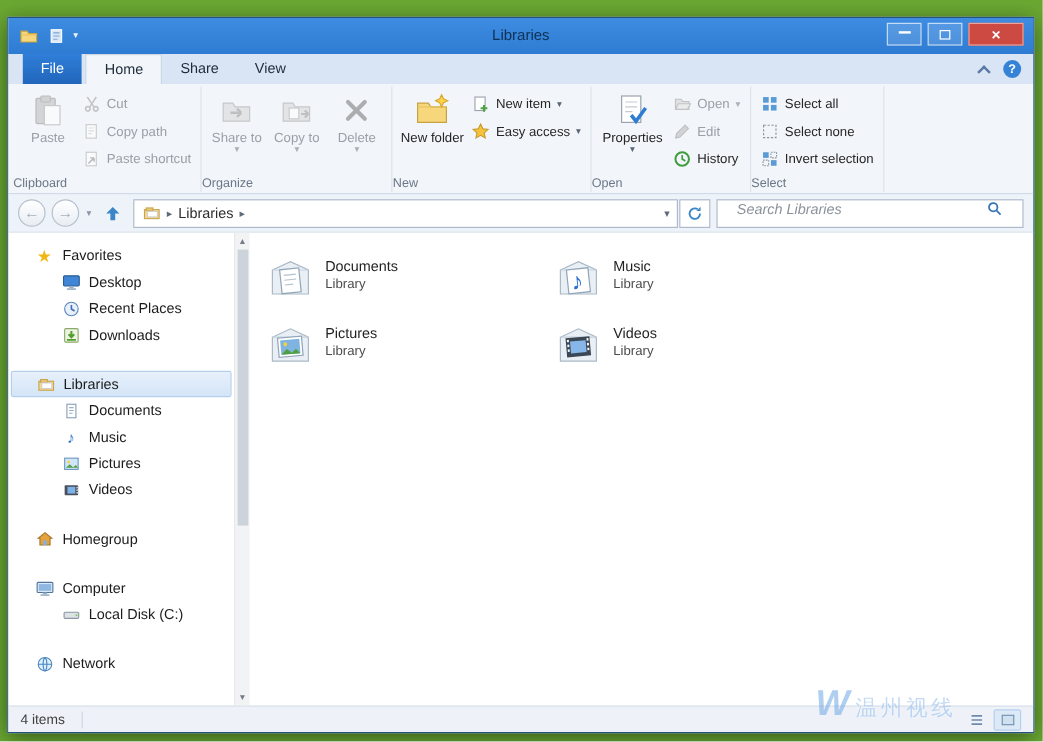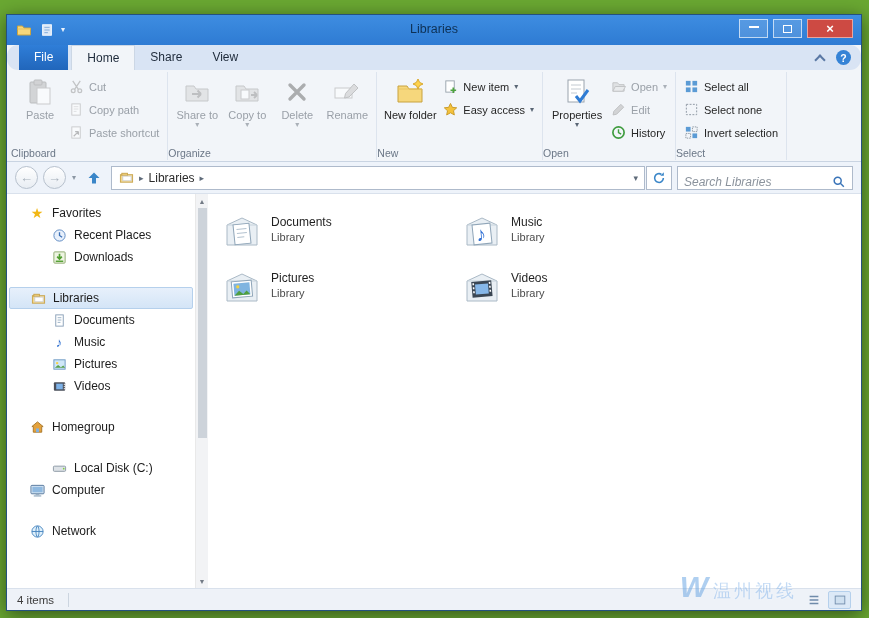--- a/index.html
+++ b/index.html
@@ -19,21 +19,21 @@
   .qat .dd{color:#eaf2fb;font-size:8px;}
   .title{position:absolute;left:0;right:0;top:7px;text-align:center;font-size:12.5px;color:#0e3155;}
   .caption{position:absolute;right:8px;top:4px;display:flex;gap:5px;}
   .cbtn{width:29px;height:19px;border:1px solid rgba(255,255,255,.65);background:rgba(255,255,255,.14);
     display:flex;align-items:center;justify-content:center;color:#fff;}
   .cbtn.close{width:46px;background:#cd4a43;border-color:#e8a49e;font-size:13px;font-weight:bold;line-height:1;}
   .glyph-min{width:10px;height:3px;border-bottom:2px solid #fff;margin-top:-4px;}
   .glyph-max{width:9px;height:8px;border:1.5px solid #fff;}
 
   
-  .tabs{position:absolute;top:30px;left:0;right:0;height:25px;background:#d9e4f4;display:flex;align-items:flex-end;padding-left:12px;border-radius:11px;}
+  .tabs{position:absolute;top:30px;left:0;right:0;height:25px;background:#d9e4f4;display:flex;align-items:flex-end;padding-left:12px;}
   .tab{height:25px;line-height:25px;padding:0 15px;font-size:12px;color:#1e2a3a;}
   .tab.file{background:linear-gradient(#2f7ed8,#2166bb);color:#fff;margin-right:3px;}
   .tab.active{background:#f2f5f9;border:1px solid #ccd7e5;border-bottom:none;}
   .tabs-right{margin-left:auto;display:flex;align-items:center;gap:12px;padding:0 10px;height:100%;}
   .chev-up{width:8px;height:8px;border-left:2px solid #5a78a4;border-top:2px solid #5a78a4;transform:rotate(45deg);margin-top:4px;}
   .helpbtn{width:15px;height:15px;border-radius:50%;background:#3583d6;color:#fff;font-size:10.5px;font-weight:bold;
     display:flex;align-items:center;justify-content:center;}
 
   
   .ribbon{position:absolute;top:55px;left:0;right:0;height:92px;background:#f2f5f9;border-bottom:1px solid #c9d4e2;
@@ -56,21 +56,21 @@
   .addrbar{position:absolute;top:147px;left:0;right:0;height:32px;background:#eef3fa;border-bottom:1px solid #d9e1ec;
     display:flex;align-items:center;padding:0 8px;gap:5px;}
   .navcircle{width:23px;height:23px;border-radius:50%;border:1px solid #b7c1cd;background:linear-gradient(#ffffff,#e8edf3);
     display:flex;align-items:center;justify-content:center;color:#a7b0ba;font-size:13px;line-height:1;}
   .hist-dd{color:#8c97a4;font-size:8px;margin:0 1px;}
   .upbtn{width:24px;height:23px;display:flex;align-items:center;justify-content:center;}
   .crumb{flex:1;height:24px;background:#fff;border:1px solid #aebacb;display:flex;align-items:center;padding:0 6px;gap:5px;font-size:12px;color:#2c2c2c;}
   .crumb .arrow{color:#5f6b7a;font-size:9px;}
   .crumb .spacer{flex:1;}
   .refreshbtn{width:26px;height:24px;background:#fff;border:1px solid #aebacb;margin-left:-4px;display:flex;align-items:center;justify-content:center;}
-  .search{width:176px;height:24px;background:#fff;border:1px solid #aebacb;display:flex;align-items:flex-end;padding:0 6px;gap:4px;}
+  .search{width:256px;height:24px;background:#fff;border:1px solid #aebacb;display:flex;align-items:flex-start;padding:0 16px;gap:4px;}
   .search input{border:none;outline:none;flex:1;min-width:0;font-size:12px;font-style:italic;color:#333;background:transparent;}
   .search input::placeholder{color:#8a929c;font-style:italic;}
 
   
   .main{position:absolute;top:179px;left:0;right:0;bottom:22px;background:#fff;display:flex;}
   .sidebar{width:188px;padding-top:8px;overflow:hidden;}
   .side-row{display:flex;align-items:center;height:22px;padding-left:22px;gap:7px;font-size:12px;color:#1c1c1c;white-space:nowrap;}
   .side-row.child{padding-left:44px;}
   .side-row.selected{background:linear-gradient(#e7f0fb,#d4e5f7);border:1px solid #b5d0ec;border-radius:2px;margin:0 2px;padding-left:20px;}
   .sgap{height:19px;}
@@ -206,27 +206,20 @@
             <span class="lbl">Copy to</span>
             <span class="dd">▾</span>
           </div>
           <div class="rbtn-lg disabled">
             <span class="ico"><svg viewBox="0 0 30 30">
                   <path d="M8 8L22 22M22 8L8 22" stroke="#c05048" stroke-width="3.4" stroke-linecap="round"></path>
                 </svg></span>
             <span class="lbl">Delete</span>
             <span class="dd">▾</span>
           </div>
-          <div class="rbtn-lg disabled">
-            <span class="ico"><svg viewBox="0 0 30 30">
-                  <rect x="3" y="11" width="17" height="10" fill="#fff" stroke="#9aa4ae"></rect>
-                  <path d="M22 7l4 4-9 9-4.5 1 1-4.5z" fill="#e8c55a" stroke="#a8913e"></path>
-                </svg></span>
-            <span class="lbl">Rename</span>
-          </div>
         </div>
         <div class="rg-label">Organize</div>
       </div>
 
       <div class="rgroup">
         <div class="rg-items">
           <div class="rbtn-lg" style="width:56px">
             <span class="ico"><svg viewBox="0 0 30 30">
                   <path d="M3 9h9l2 3h13v13H3z" fill="#f6d77c" stroke="#c8a23e"></path>
                   <path d="M3 12h24" stroke="#e9c45f"></path>
@@ -370,20 +363,30 @@
 
     <div class="main">
       <div class="sidebar">
         <div class="side-row">
           <span class="sico star">★</span>
           <span>Favorites</span>
         </div>
         <div class="side-row child">
           <span class="sico">
               <svg width="15" height="15" viewBox="0 0 16 16">
+                <rect x="1" y="2" width="14" height="9" rx="1" fill="#3f87d6" stroke="#2a5c94"></rect>
+                <rect x="6" y="11" width="4" height="2" fill="#9ab0c4"></rect>
+                <rect x="4" y="13" width="8" height="1.5" fill="#9ab0c4"></rect>
+              </svg>
+            </span>
+          <span>Desktop</span>
+        </div>
+        <div class="side-row child">
+          <span class="sico">
+              <svg width="15" height="15" viewBox="0 0 16 16">
                 <circle cx="8" cy="8" r="6" fill="#e8f0fb" stroke="#5b87c0"></circle>
                 <path d="M8 4.5V8l2.8 1.8" stroke="#3a6fb5" stroke-width="1.4" fill="none"></path>
               </svg>
             </span>
           <span>Recent Places</span>
         </div>
         <div class="side-row child">
           <span class="sico">
               <svg width="15" height="15" viewBox="0 0 16 16">
                 <rect x="2" y="2" width="12" height="12" rx="1" fill="#eef4e2" stroke="#8aa86a"></rect>
@@ -443,39 +446,39 @@
         <div class="side-row">
           <span class="sico">
               <svg width="15" height="15" viewBox="0 0 16 16">
                 <path d="M8 2L14 7h-1.5v6h-9V7H2z" fill="#e4a23c" stroke="#a8762a"></path>
                 <rect x="6.5" y="9" width="3" height="4" fill="#7db2e8"></rect>
               </svg>
             </span>
           <span>Homegroup</span>
         </div>
         <div class="sgap"></div>
-        <div class="side-row child">
-          <span class="sico">
-              <svg width="15" height="15" viewBox="0 0 16 16">
-                <rect x="1.5" y="5.5" width="13" height="5.5" rx="1" fill="#dde2e7" stroke="#8b97a3"></rect>
-                <circle cx="12.5" cy="8.2" r=".9" fill="#7fd13b"></circle>
-              </svg>
-            </span>
-          <span>Local Disk (C:)</span>
-        </div>
         <div class="side-row">
           <span class="sico">
               <svg width="15" height="15" viewBox="0 0 16 16">
                 <rect x="1" y="2.5" width="14" height="9" rx="1" fill="#dbe8f4" stroke="#51749c"></rect>
                 <rect x="2.5" y="4" width="11" height="6" fill="#8fb9e0"></rect>
                 <rect x="6" y="11.5" width="4" height="1.6" fill="#9ab0c4"></rect>
                 <rect x="4" y="13.1" width="8" height="1.4" fill="#9ab0c4"></rect>
               </svg>
             </span>
           <span>Computer</span>
+        </div>
+        <div class="side-row child">
+          <span class="sico">
+              <svg width="15" height="15" viewBox="0 0 16 16">
+                <rect x="1.5" y="5.5" width="13" height="5.5" rx="1" fill="#dde2e7" stroke="#8b97a3"></rect>
+                <circle cx="12.5" cy="8.2" r=".9" fill="#7fd13b"></circle>
+              </svg>
+            </span>
+          <span>Local Disk (C:)</span>
         </div>
         <div class="sgap"></div>
         <div class="side-row">
           <span class="sico">
               <svg width="15" height="15" viewBox="0 0 16 16">
                 <circle cx="8" cy="8" r="6" fill="#dff0fb" stroke="#4a86c0"></circle>
                 <path d="M2 8h12M8 2c-2.2 1.8-2.2 10.2 0 12M8 2c2.2 1.8 2.2 10.2 0 12" stroke="#4a86c0" fill="none"></path>
               </svg>
             </span>
           <span>Network</span>

